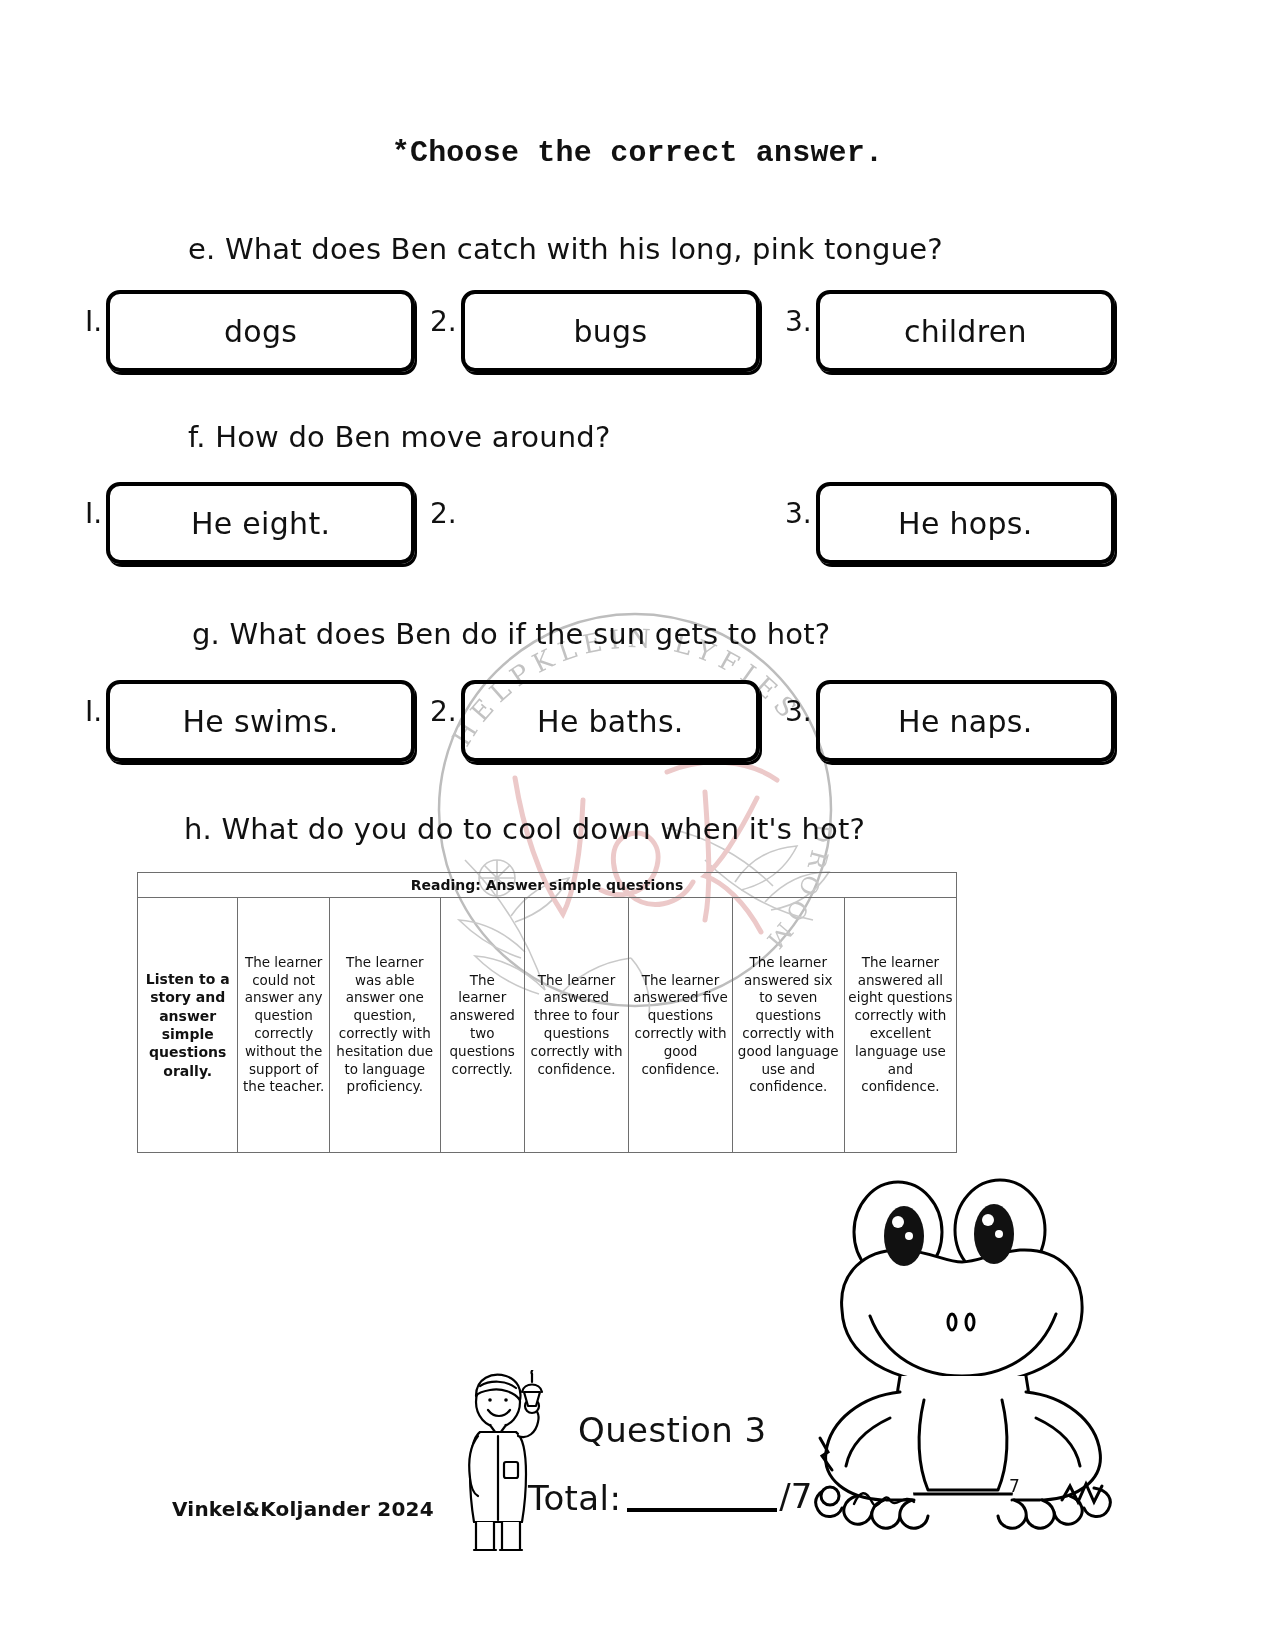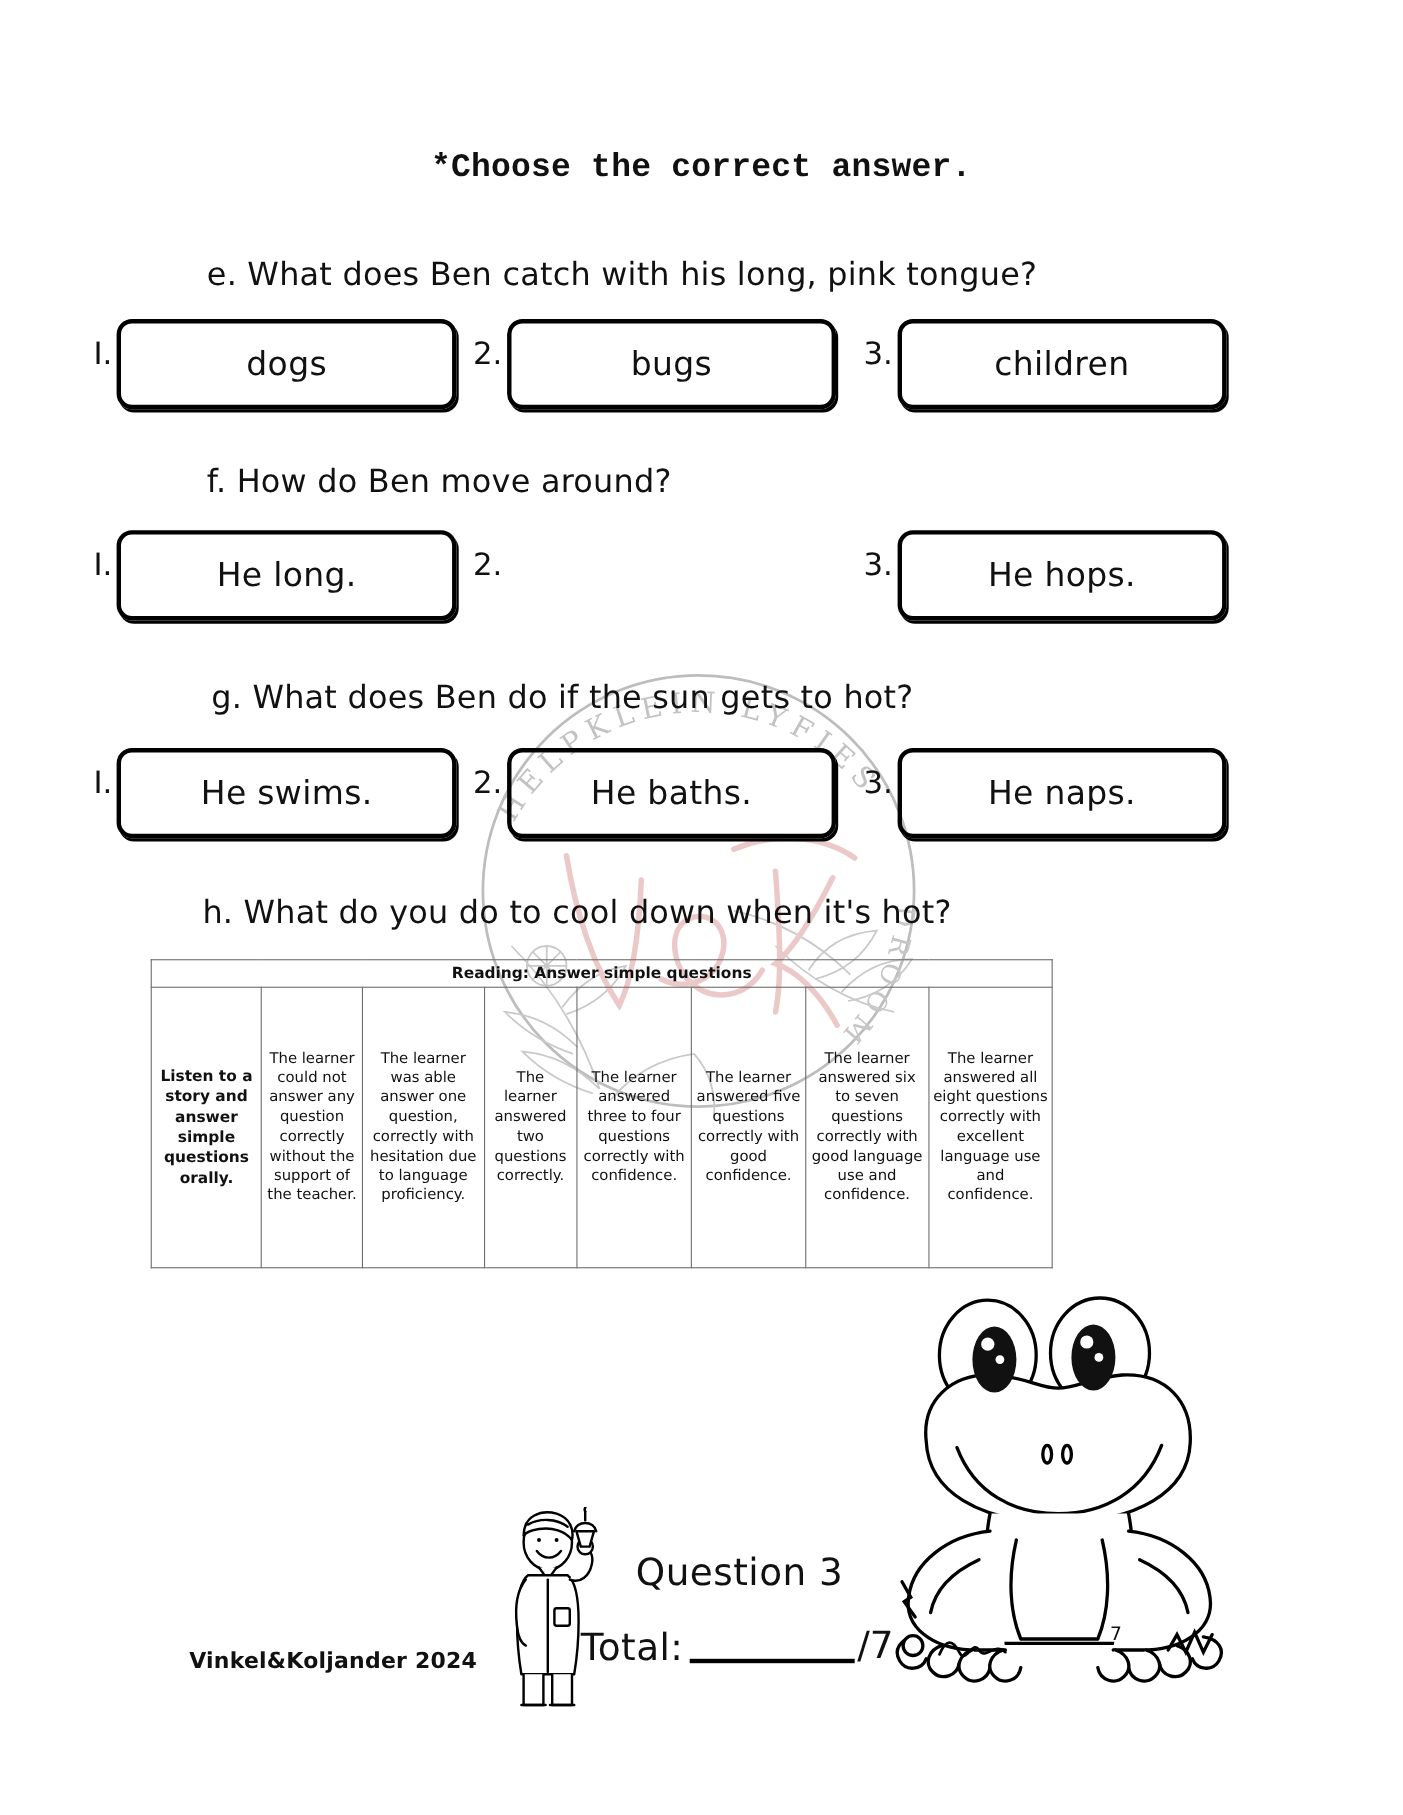--- a/index.html
+++ b/index.html
@@ -290,21 +290,21 @@
       </span>
     </div>
   </div>
 
   <div class="question-text q-f">f. How do Ben move around?</div>
 
   <div class="options-row row-f">
     <div class="option o1">
       <span class="opt-num">I.</span>
       <span class="opt-box">
-        <span class="opt-label">He long.</span>
+        <span class="opt-label">He eight.</span>
       </span>
     </div>
     <div class="option o2">
       <span class="opt-num">2.</span>
     </div>
     <div class="option o3">
       <span class="opt-num">3.</span>
       <span class="opt-box">
         <span class="opt-label">He hops.</span>
       </span>

